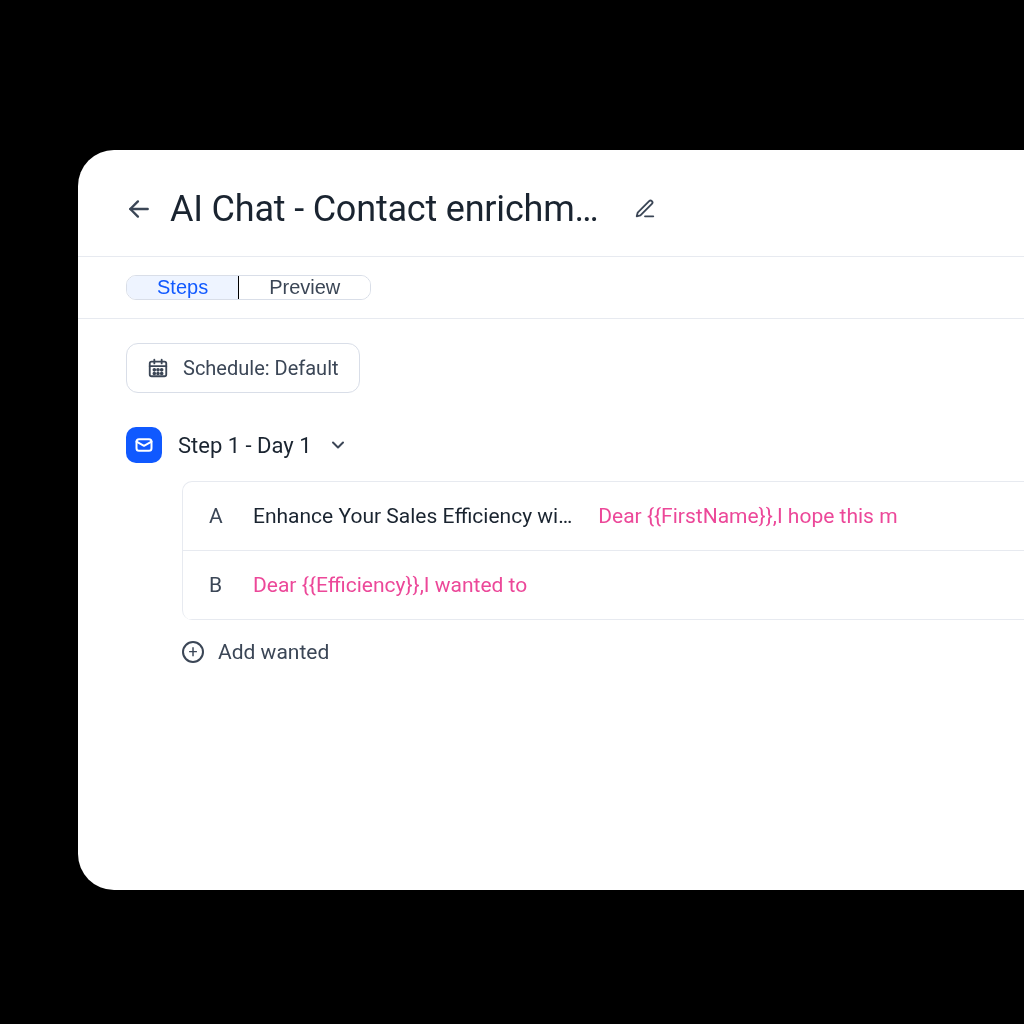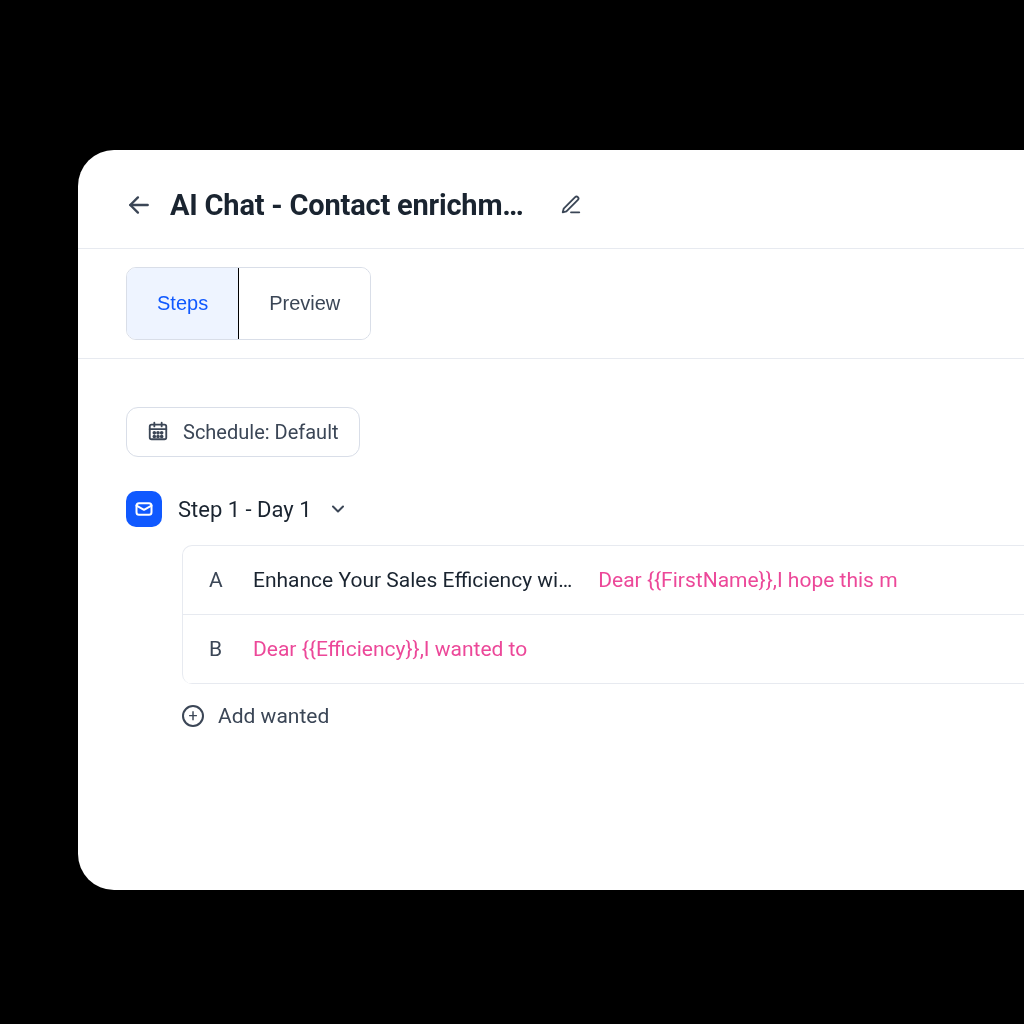--- a/index.html
+++ b/index.html
@@ -28,22 +28,22 @@
     padding:38px 48px 26px 48px;
     gap:18px;
     position:relative;
   }
   .back-btn {
     color:#3b4656;
     display:flex; align-items:center; justify-content:center;
     cursor:pointer;
   }
   .title {
-    font-size:29px;
-    font-weight:700;
+    font-size:36px;
+    font-weight:400;
     color:#1a2430;
     letter-spacing:-0.2px;
     white-space:nowrap;
   }
   .edit-btn {
     color:#3b4656;
     margin-left:18px;
     cursor:pointer;
   }
 
@@ -53,47 +53,46 @@
   .tabs-row {
     padding:18px 48px;
   }
   .seg {
     display:inline-flex;
     border:1px solid #d9dee8;
     border-radius:10px;
     overflow:hidden;
   }
   .seg-btn {
-    padding:24px 30px;
+    padding:0 30px;
     font-size:20px;
     font-weight:500;
     color:#3b4656;
     background:#fff;
     cursor:pointer;
     border:none;
   }
   .seg-btn.active {
     background:#eef4ff;
     color:#1059ff;
   }
   .seg-btn + .seg-btn { border-left:1px solid #000000; }
 
   
   .body {
     padding:24px 48px;
   }
   .sched-chip {
-    display:inline-flex; align-items:flex-start; gap:14px;
+    display:inline-flex; align-items:center; gap:14px;
     border:1px solid #d9dee8;
     border-radius:12px;
     padding:12px 20px;
     color:#3b4656;
     font-size:20px;
     cursor:pointer;
-    margin-top:24px;
   }
 
   .step-block { margin-top:34px; }
   .step-head {
     display:flex; align-items:center; gap:16px;
     cursor:pointer;
   }
   .mail-badge {
     width:36px; height:36px; border-radius:10px;
     background:#1059ff;

